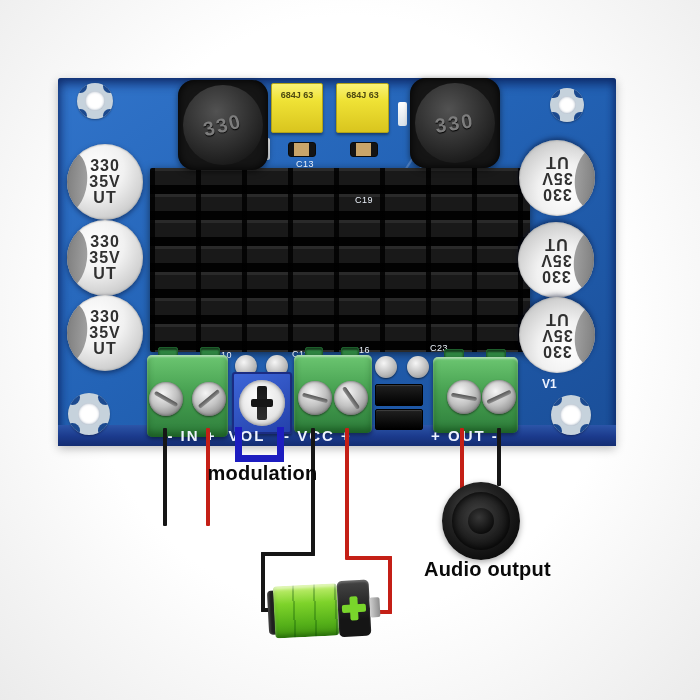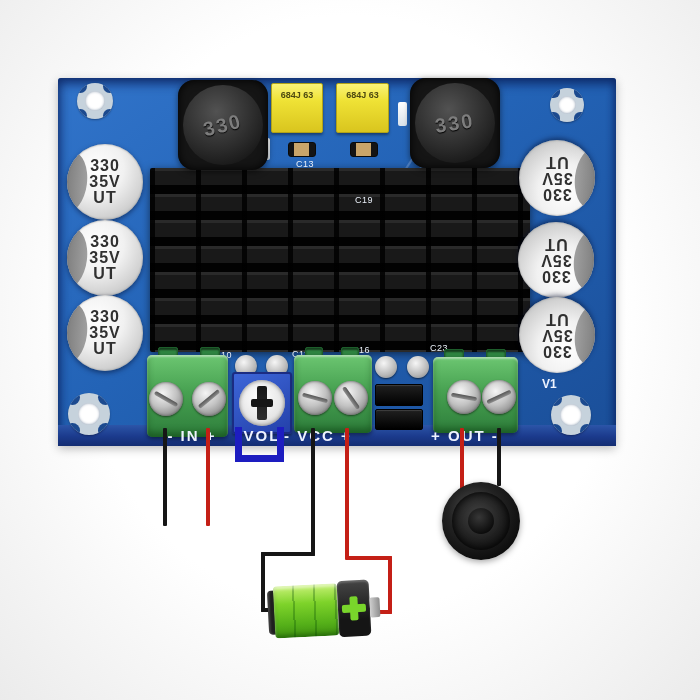--- a/index.html
+++ b/index.html
@@ -279,21 +279,21 @@
     <div class="screw" style="left:240px;top:303px;--rot:15deg;"></div>
     <div class="screw" style="left:276px;top:303px;--rot:55deg;"></div>
 
     <div class="ttab" style="left:386px;top:271px;width:18px;height:10px;"></div>
     <div class="ttab" style="left:428px;top:271px;width:18px;height:10px;"></div>
     <div class="tblock" style="left:375px;top:279px;width:85px;height:76px;"></div>
     <div class="screw" style="left:389px;top:302px;--rot:10deg;"></div>
     <div class="screw" style="left:424px;top:302px;--rot:-25deg;"></div>
 
     <div class="sslabel" style="left:90px;width:88px;margin-top:36px;">- IN +</div>
-    <div class="sslabel" style="left:175px;width:58px;margin-top:21px;">VOL</div>
+    <div class="sslabel" style="left:160px;width:58px;margin-top:21px;">VOL</div>
     <div class="sslabel" style="left:216px;width:88px;text-align:center;">- VCC +</div>
     <div class="sslabel" style="left:363px;width:88px;">+ OUT -</div>
     <span class="v1label" style="left:484px;top:299px;">V1</span>
   </div>
 
   <div class="wire neg" style="left:163px;top:428px;width:4px;height:98px;"></div>
   <div class="wire pos" style="left:206px;top:428px;width:4px;height:98px;"></div>
 
   <div class="wire neg" style="left:311px;top:428px;width:4px;height:128px;"></div>
   <div class="wire neg" style="left:261px;top:552px;width:54px;height:4px;"></div>
@@ -302,20 +302,22 @@
 
   <div class="wire pos" style="left:345px;top:428px;width:4px;height:130px;"></div>
   <div class="wire pos" style="left:345px;top:556px;width:47px;height:4px;"></div>
   <div class="wire pos" style="left:388px;top:556px;width:4px;height:58px;"></div>
   <div class="wire pos" style="left:374px;top:610px;width:18px;height:4px;"></div>
 
   <div class="wire pos" style="left:460px;top:428px;width:4px;height:62px;"></div>
   <div class="wire neg" style="left:497px;top:428px;width:4px;height:58px;"></div>
 
   <div class="bracket"></div>
+  <div class="note" style="left:180px;top:462px;width:165px;">modulation</div>
+  <div class="note" style="left:424px;top:558px;width:126px;">Audio output</div>
 
   <div class="battery">
     <div class="bat-lcap"></div>
     <div class="bat-body"></div>
     <div class="bat-rsec">
       <div class="bat-plus"></div>
     </div>
     <div class="bat-tip"></div>
   </div>
 

